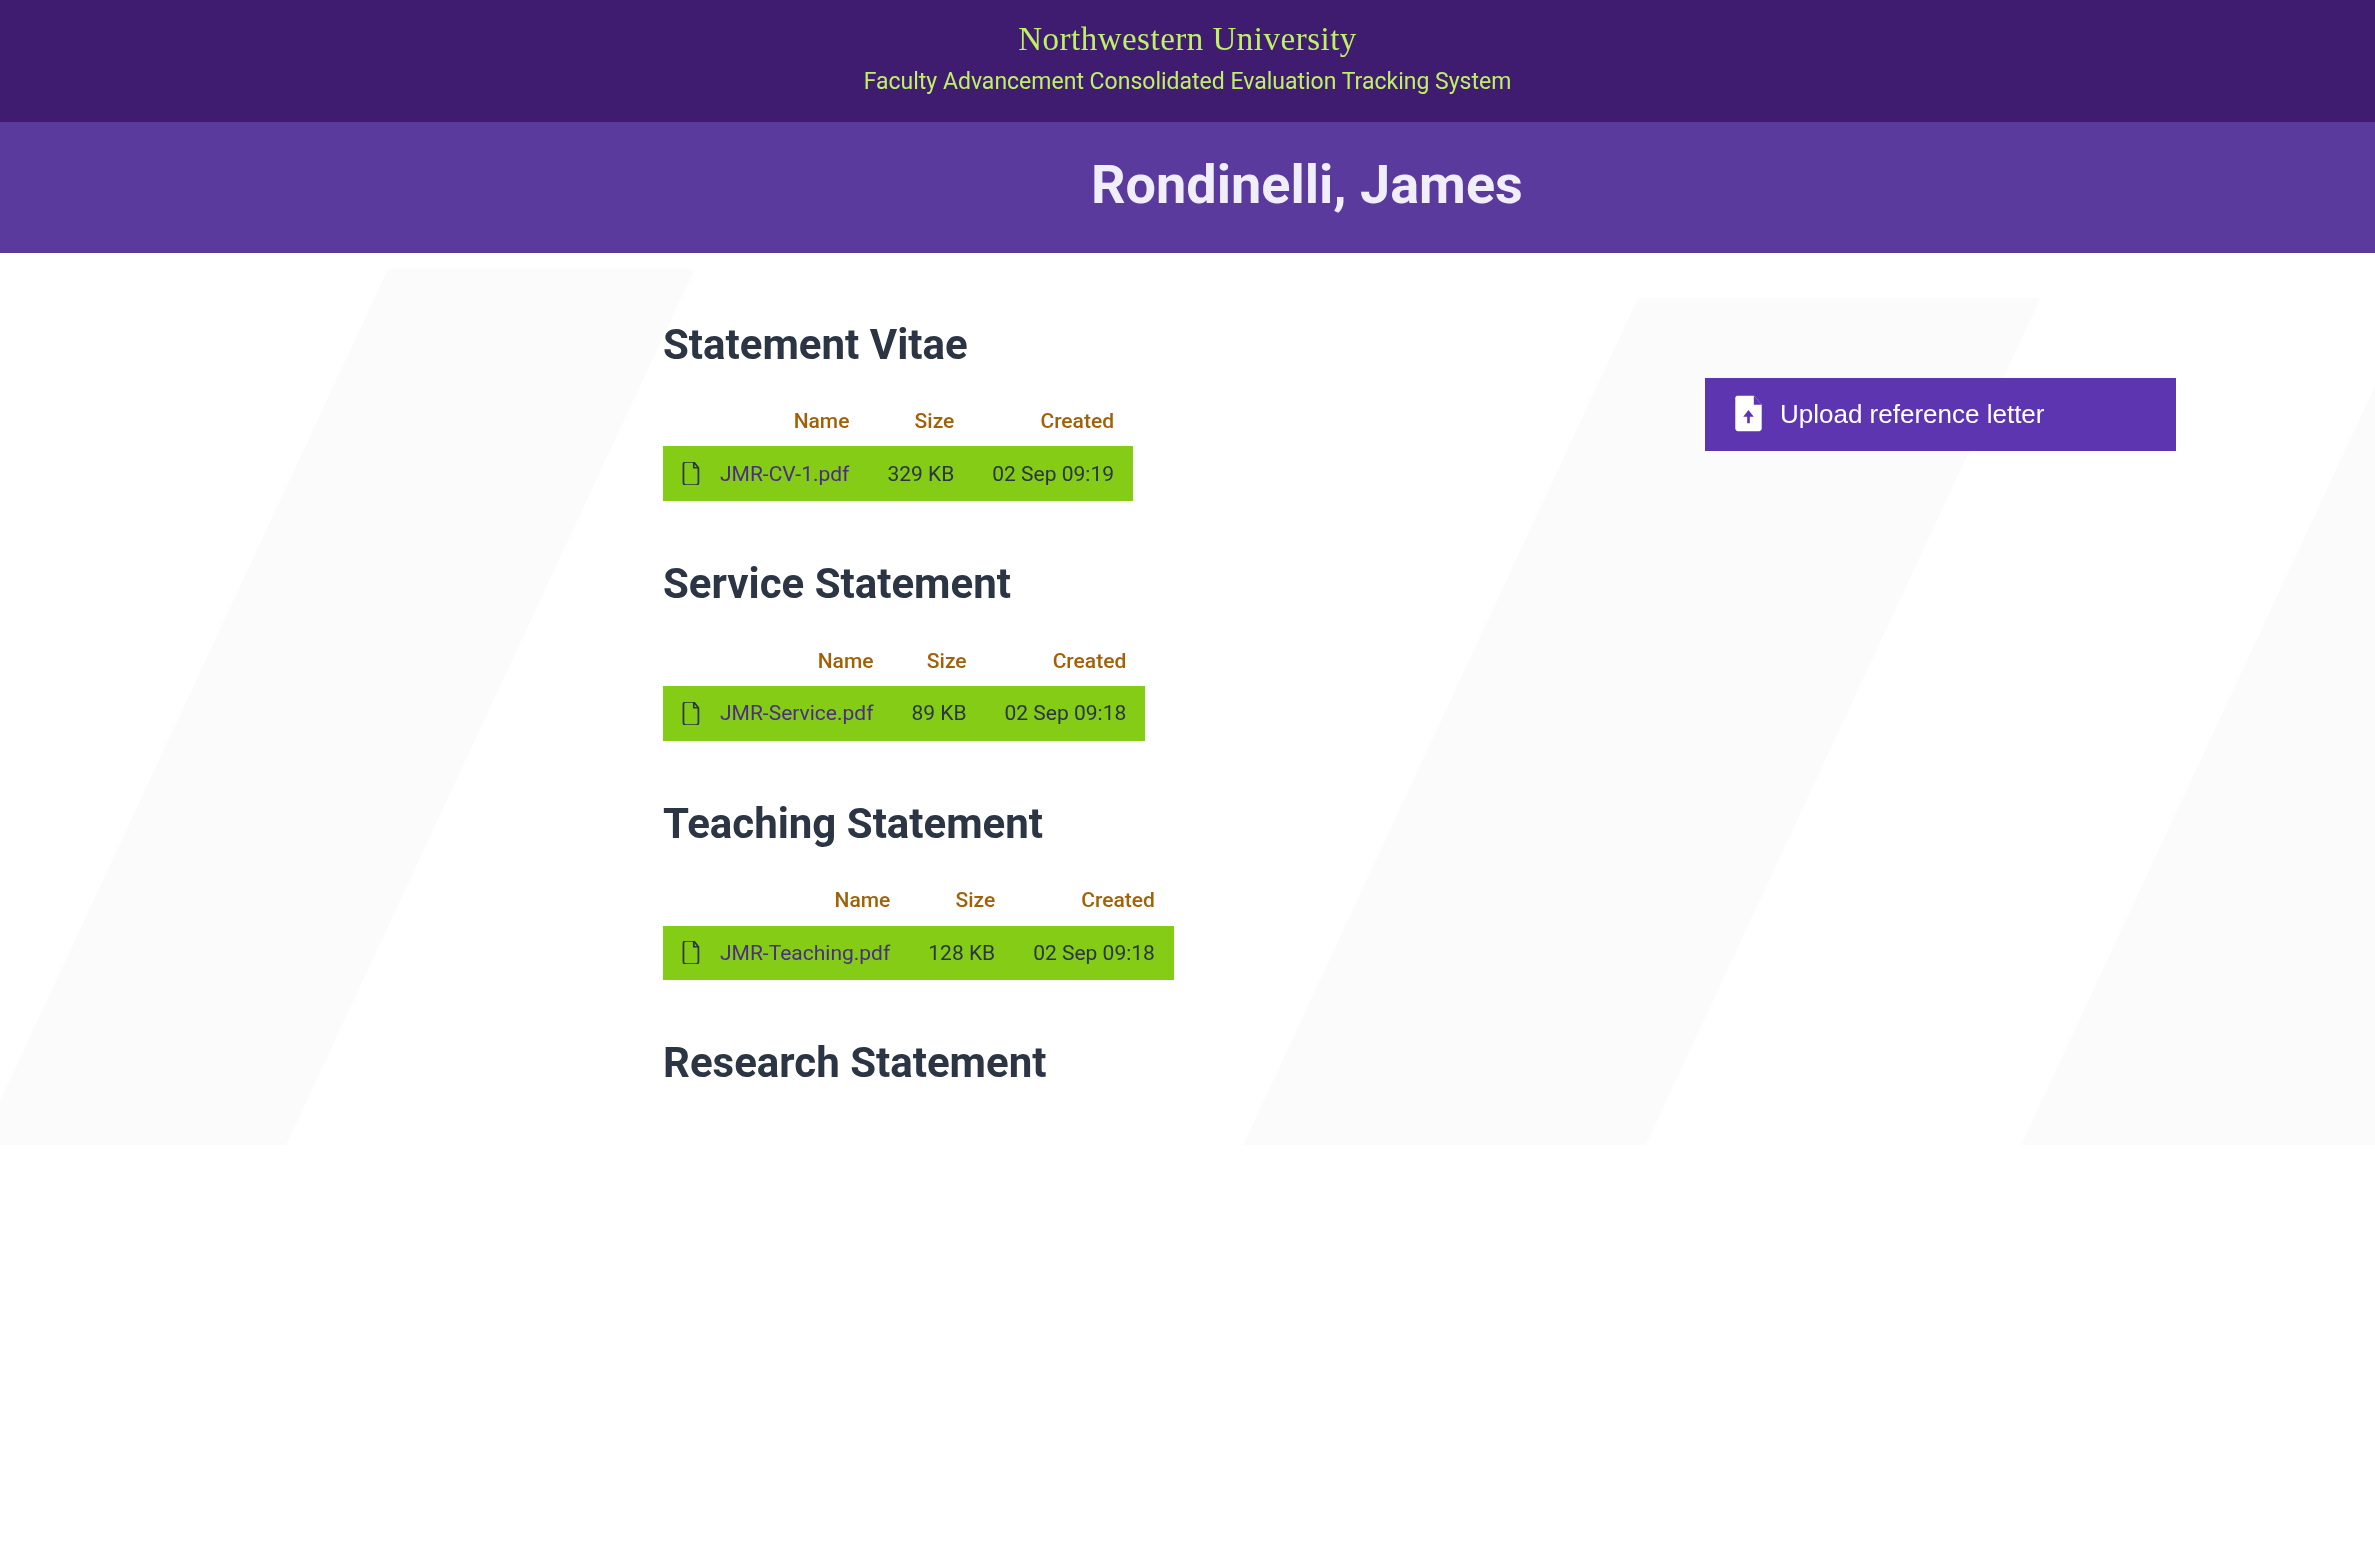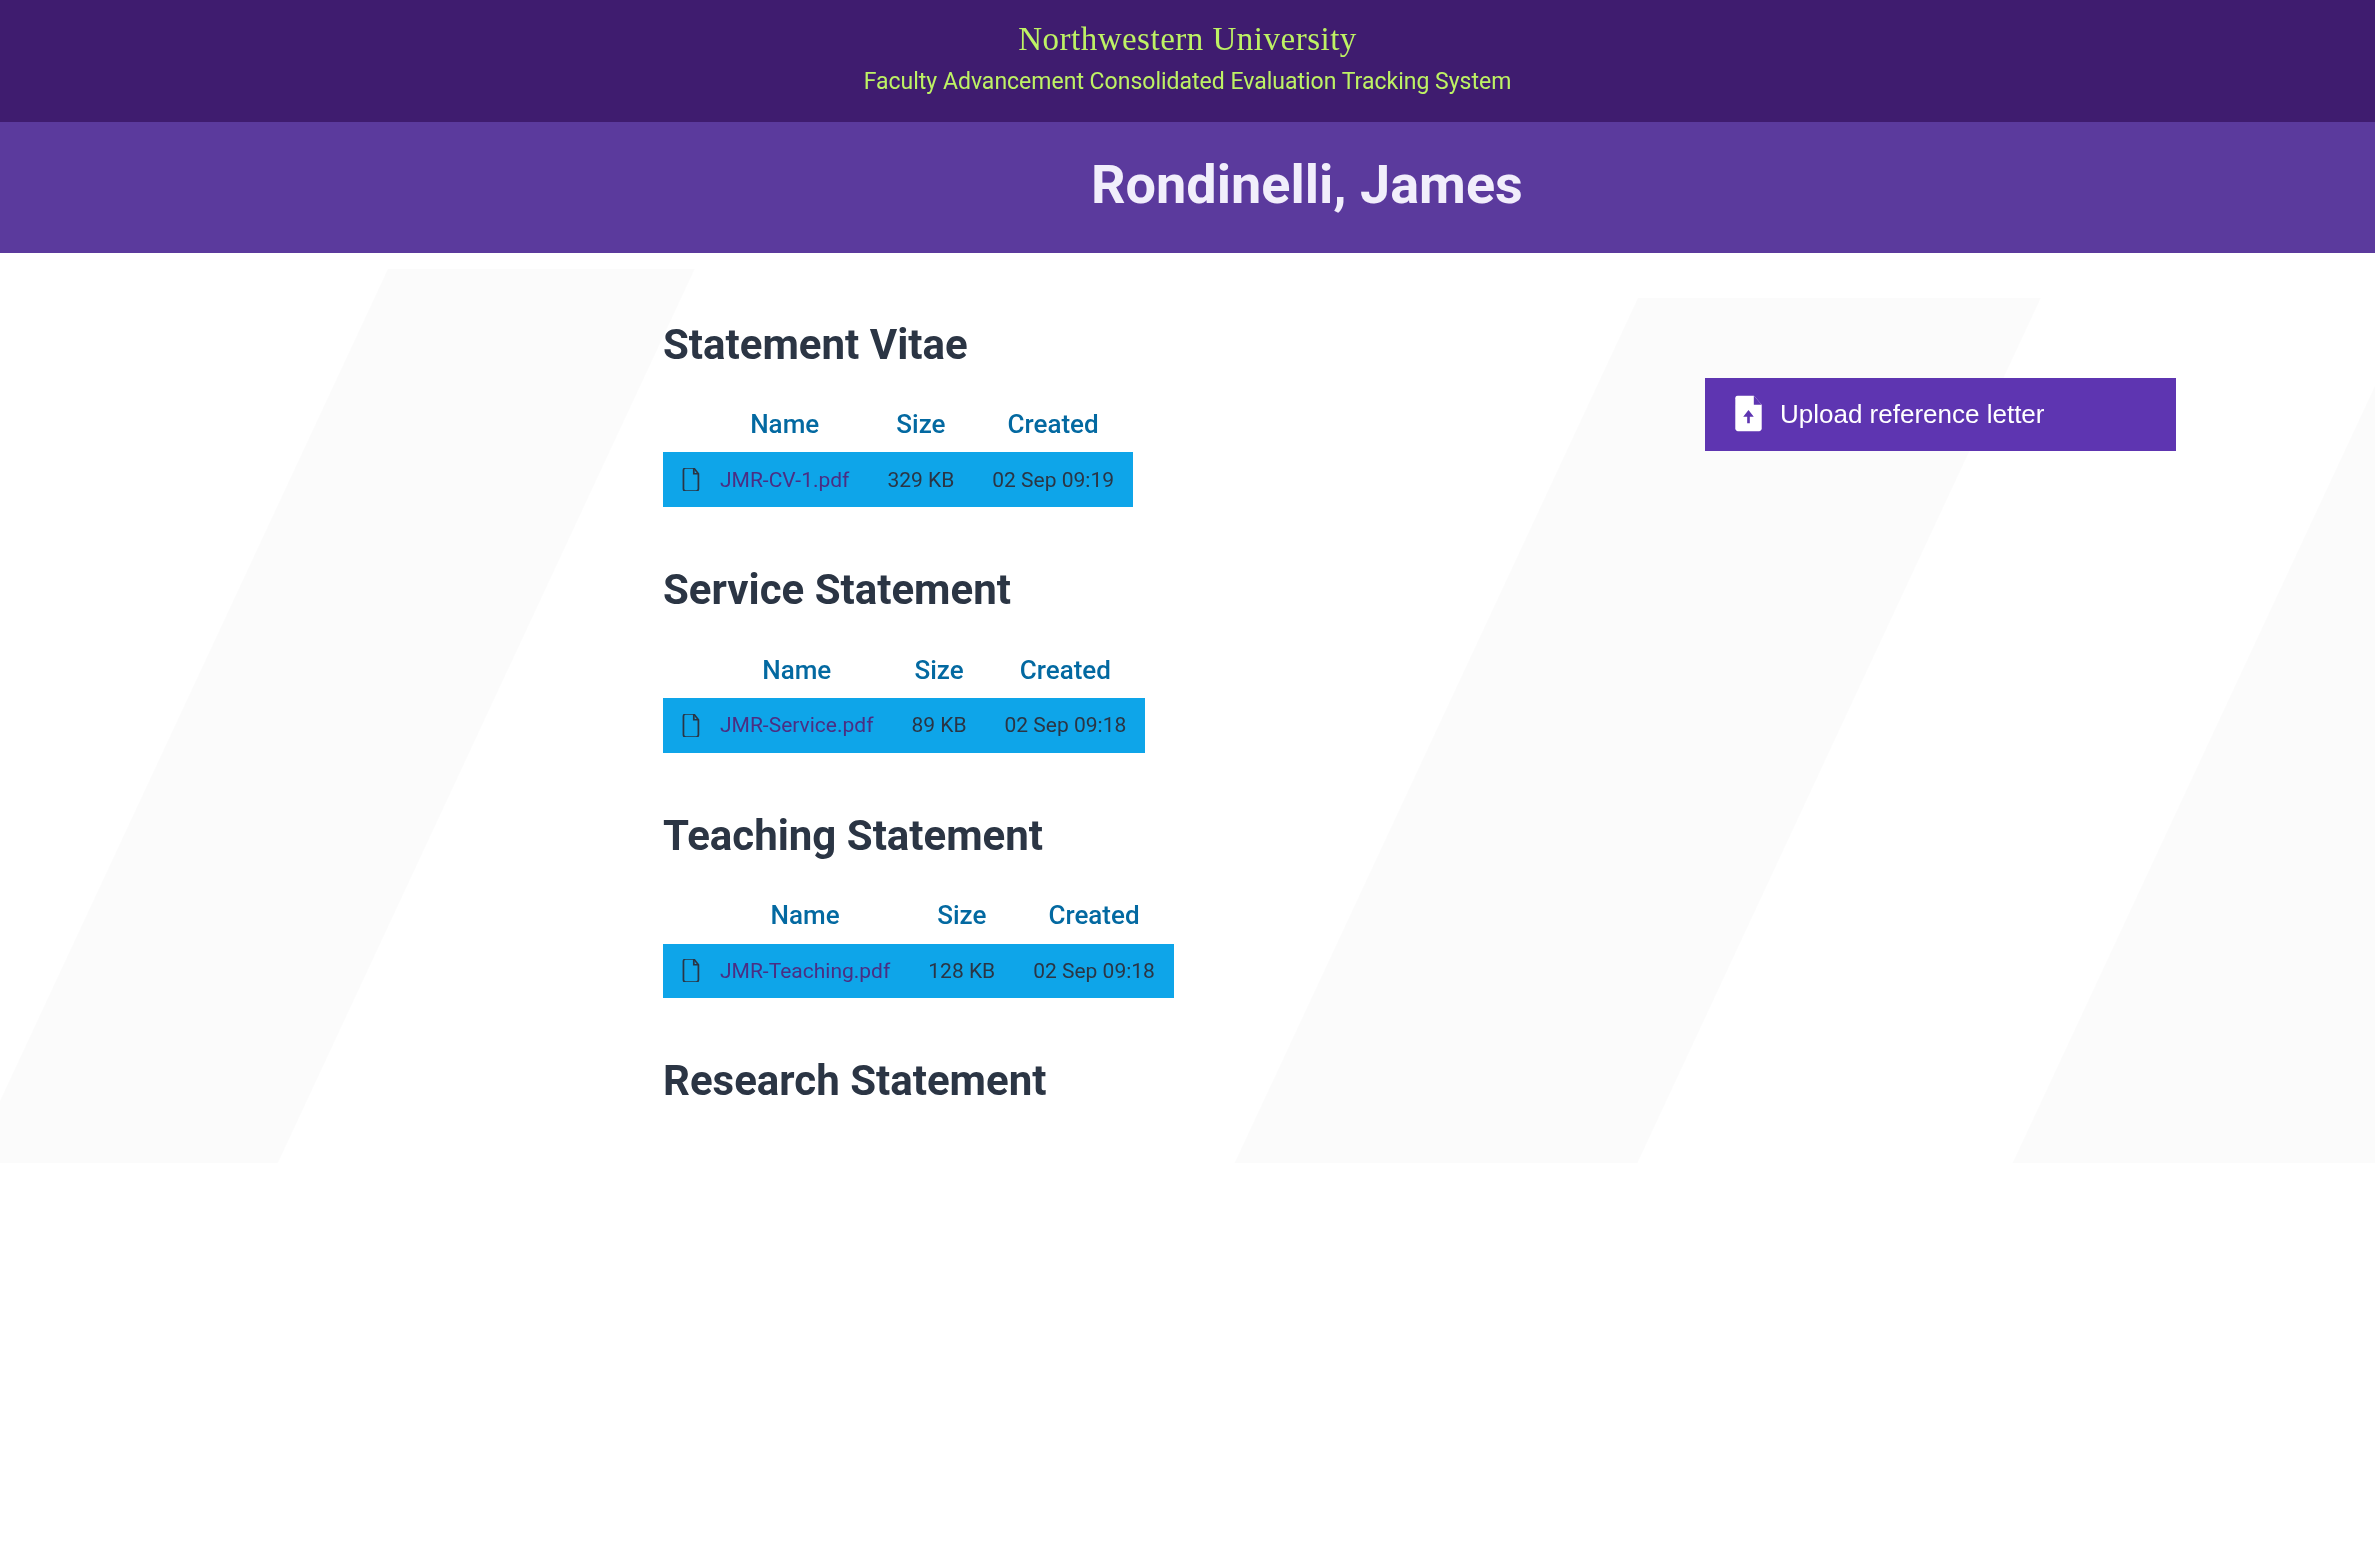--- a/index.html
+++ b/index.html
@@ -71,33 +71,33 @@
     .section h2 {
       font-size: 42px;
       font-weight: 700;
       color: #2b3544;
       margin-bottom: 27px;
     }
     table.files {
       border-collapse: collapse;
     }
     table.files th {
-      text-align: center;
+      text-align: right;
       font-weight: 500;
-      font-size: 26px;
-      color: #0369a1;
+      font-size: 21px;
+      color: #a16207;
       padding: 13.4px 19px;
     }
     table.files td {
       font-size: 21px;
       padding: 15.4px 19px;
       color: #2b3544;
       vertical-align: middle;
     }
-    table.files tbody tr { background: #0ea5e9; }
+    table.files tbody tr { background: #84cc16; }
     table.files td.icon-cell { padding-right: 0; }
     table.files td.filename a {
       color: #4b2e83;
       text-decoration: none;
       font-weight: 400;
     }
     .file-icon svg { width: 19px; height: 23px; display: block; }
 
     .action-panel {
       position: absolute;

